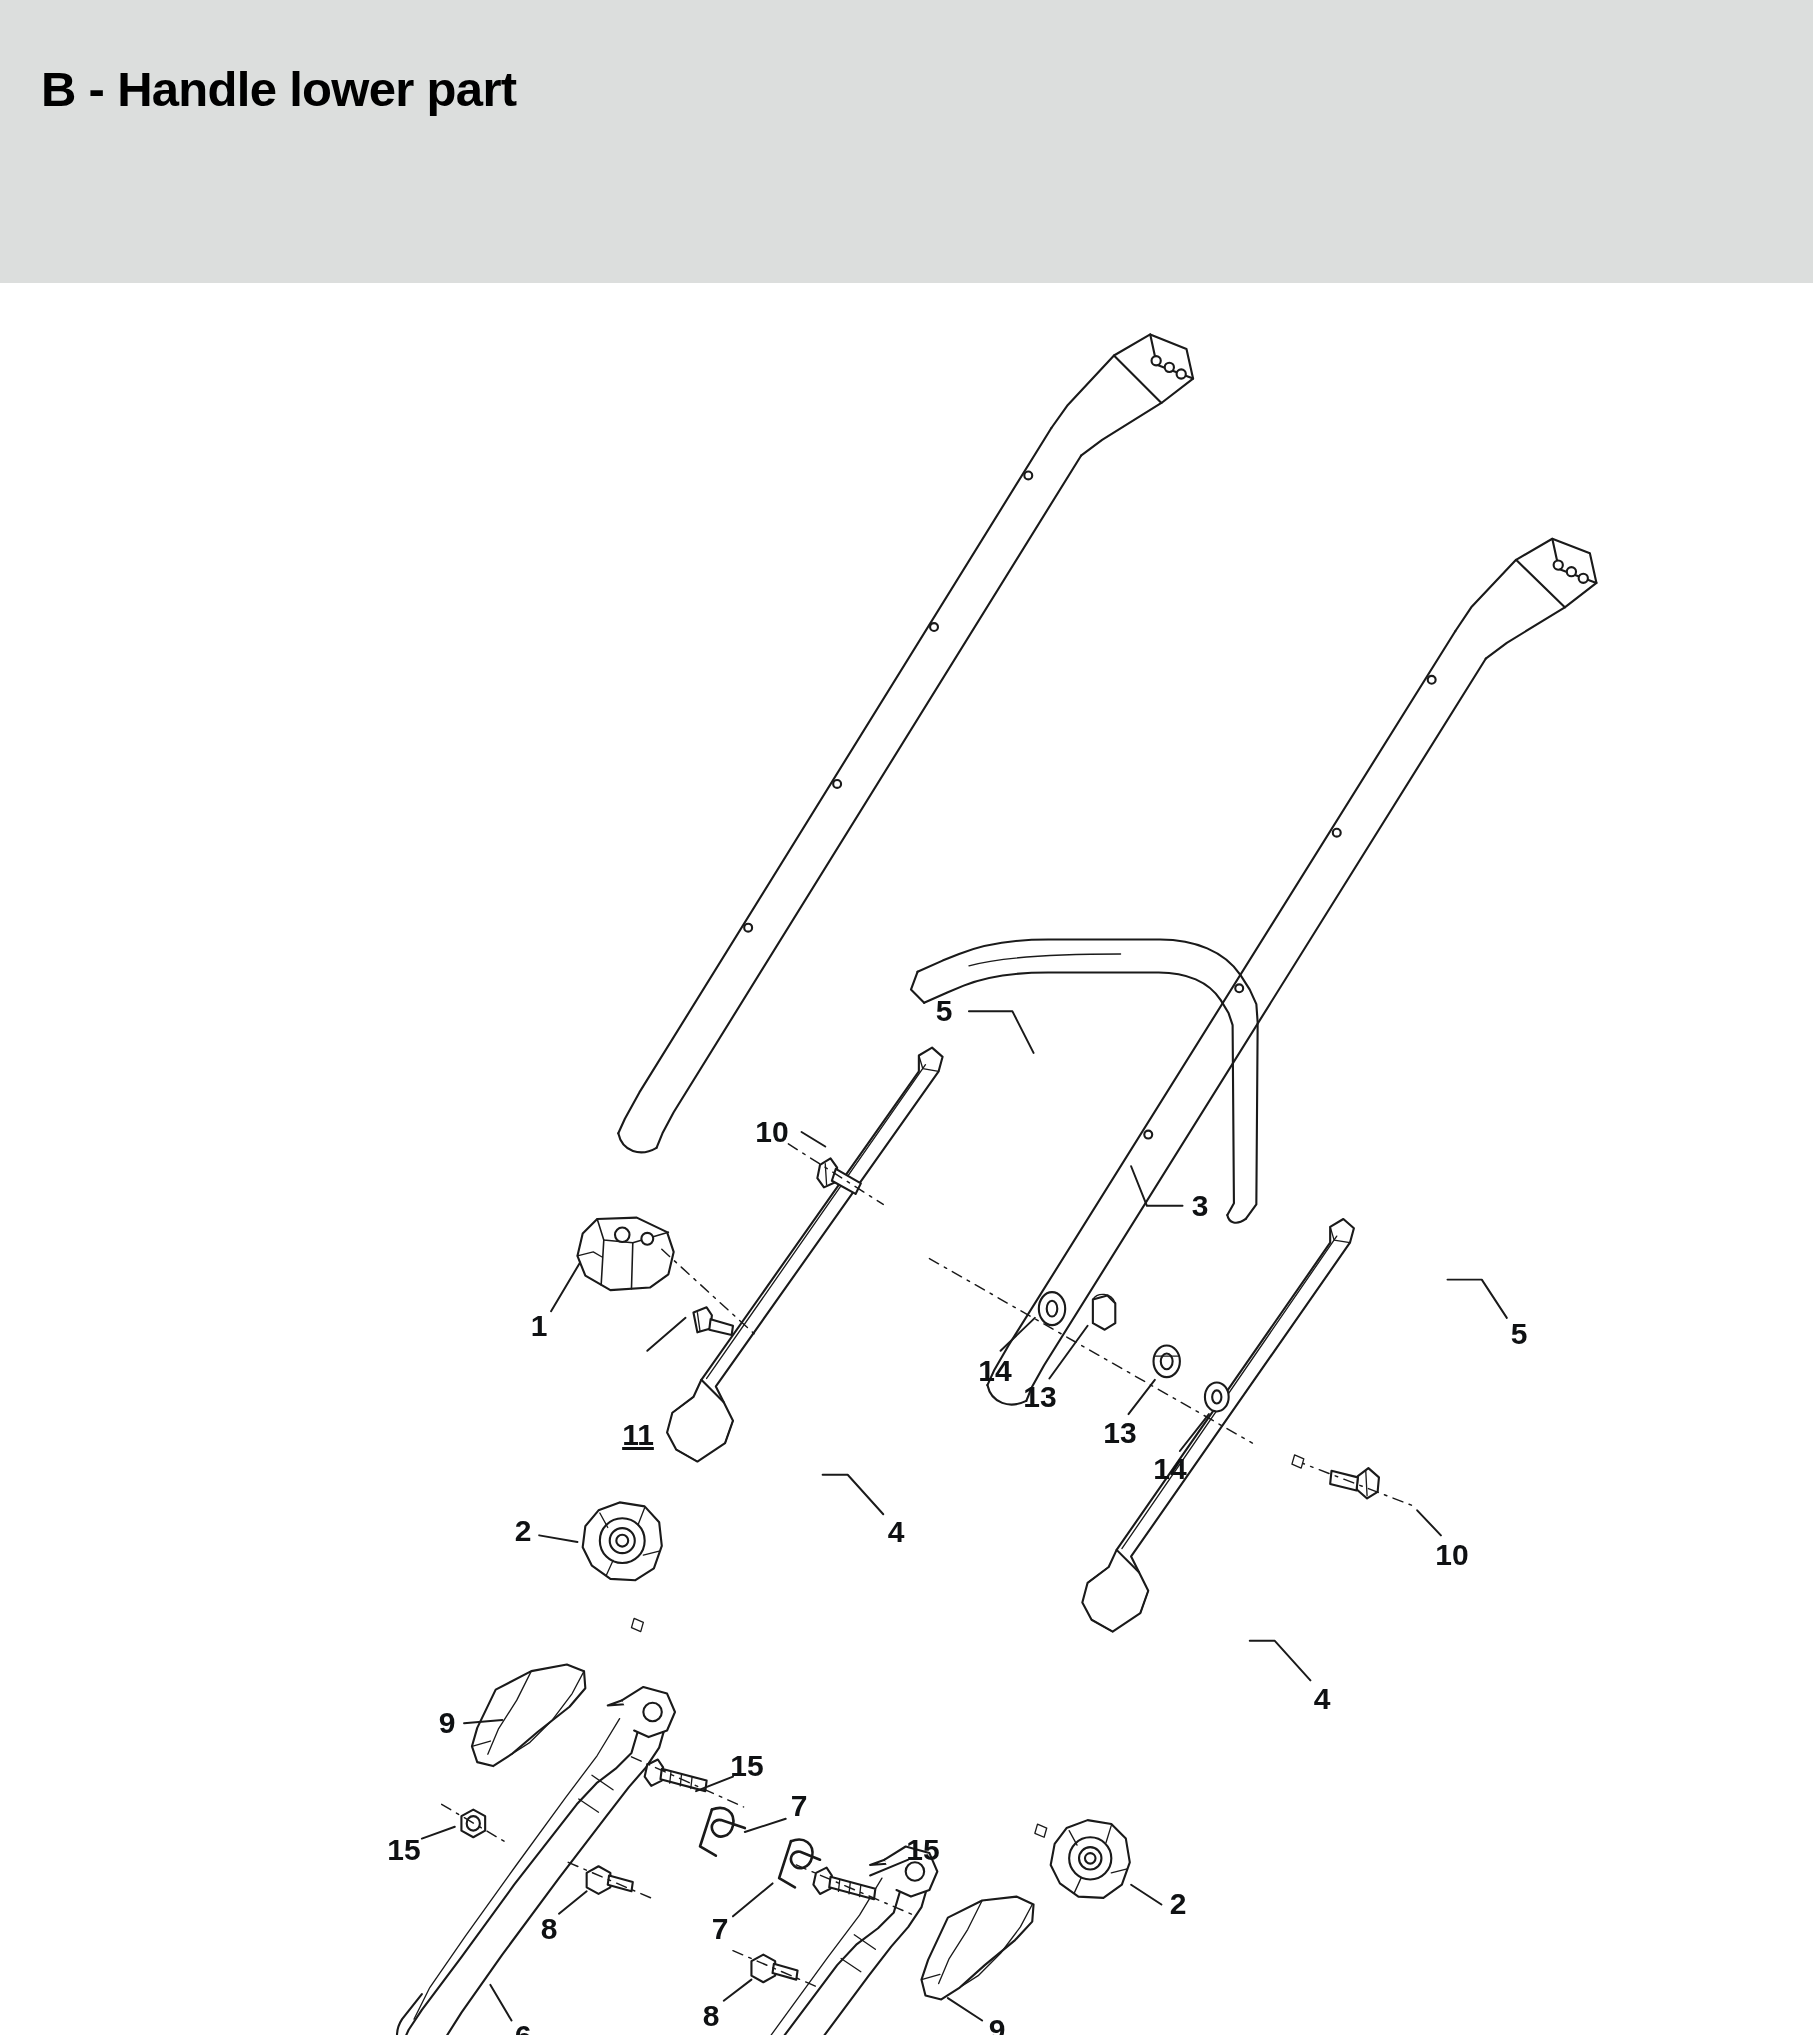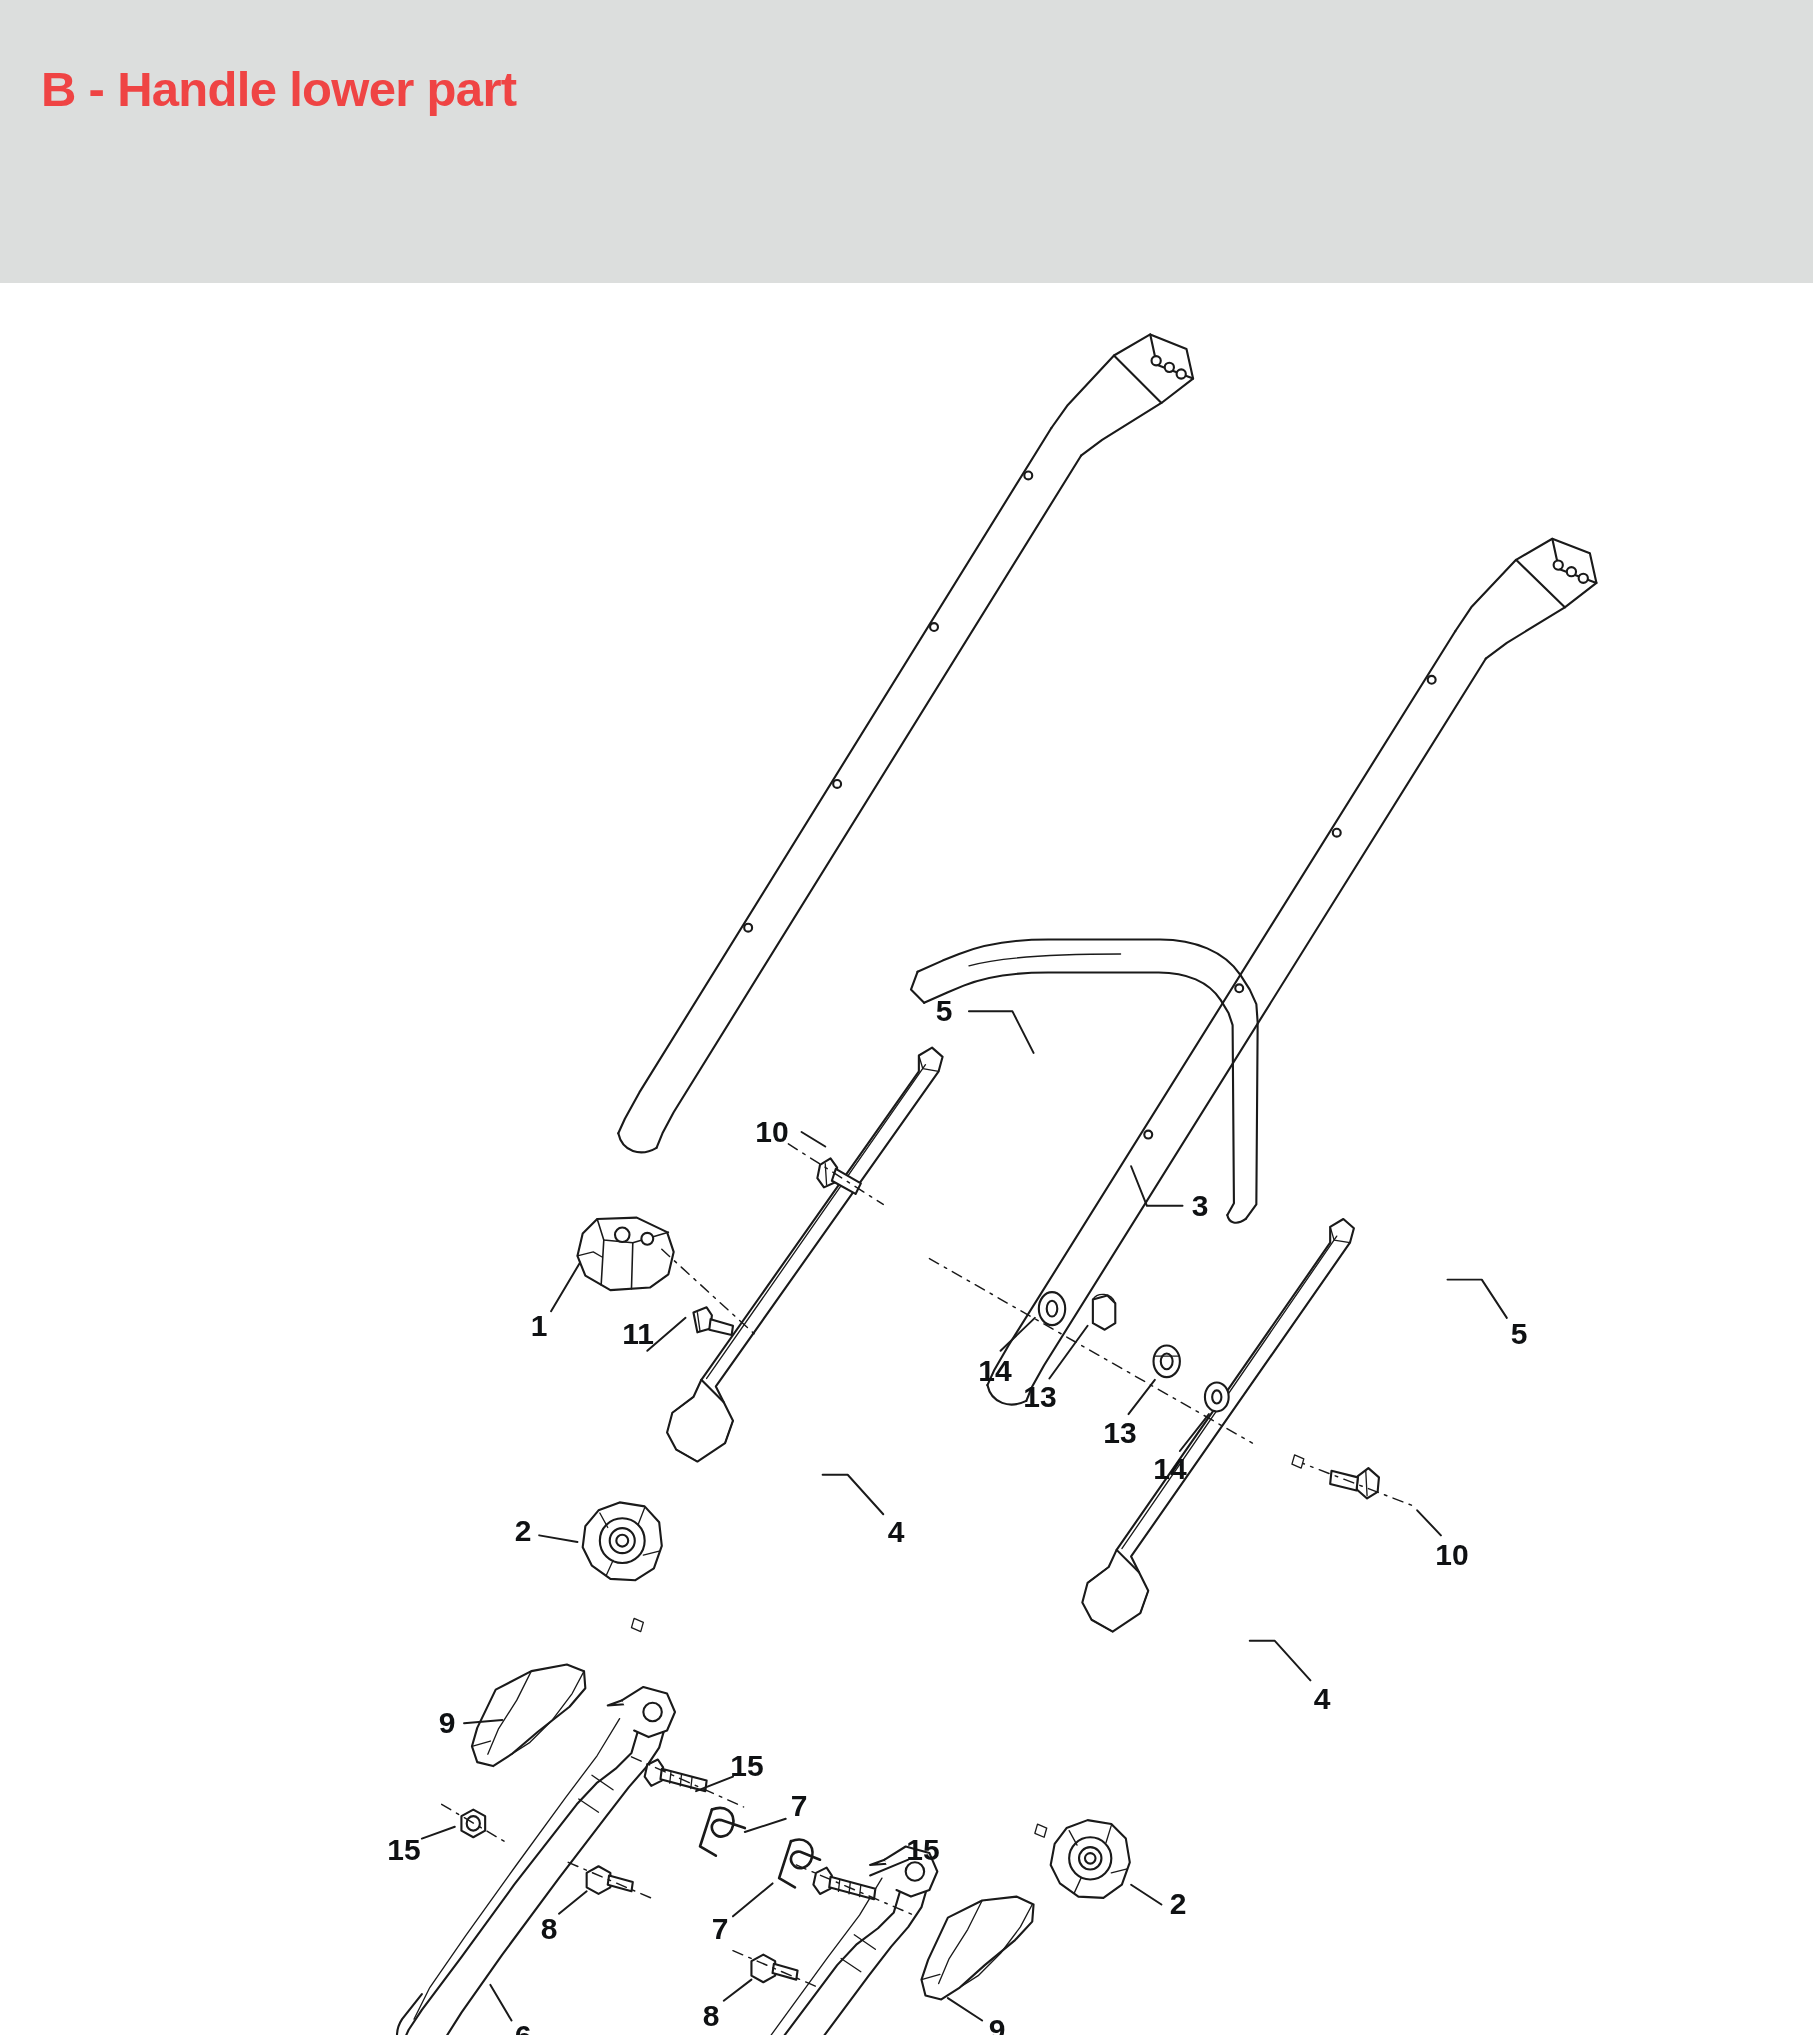--- a/index.html
+++ b/index.html
@@ -21,21 +21,21 @@
     height: 283px;
     background: #dcdedd;
   }
   #page-title {
     position: absolute;
     left: 41px;
     top: 61px;
     font-size: 49px;
     font-weight: bold;
     letter-spacing: -0.7px;
-    color: #ef4444;
+    color: #000000;
     white-space: nowrap;
   }
   #diagram-area {
     position: absolute;
     left: 0;
     top: 283px;
     width: 1814px;
     height: 1752px;
     background: #ffffff;
   }
@@ -376,21 +376,21 @@
 
         <path d="M996 2782 L1036 2836"></path>
       </g>
     </g>
   </svg>
 
   <div class="callout" style="left:944px;top:728px;">5</div>
   <div class="callout" style="left:772px;top:849px;">10</div>
   <div class="callout" style="left:1200px;top:923px;">3</div>
   <div class="callout" style="left:539px;top:1043px;">1</div>
-  <div class="callout" style="left:638px;top:1051px;">11</div>
+  <div class="callout" style="left:638px;top:1152px;text-decoration:underline;">11</div>
   <div class="callout" style="left:1519px;top:1051px;">5</div>
   <div class="callout" style="left:995px;top:1088px;">14</div>
   <div class="callout" style="left:1040px;top:1114px;">13</div>
   <div class="callout" style="left:1120px;top:1150px;">13</div>
   <div class="callout" style="left:1170px;top:1186px;">14</div>
   <div class="callout" style="left:896px;top:1249px;">4</div>
   <div class="callout" style="left:523px;top:1248px;">2</div>
   <div class="callout" style="left:1452px;top:1272px;">10</div>
   <div class="callout" style="left:1322px;top:1416px;">4</div>
   <div class="callout" style="left:447px;top:1440px;">9</div>

